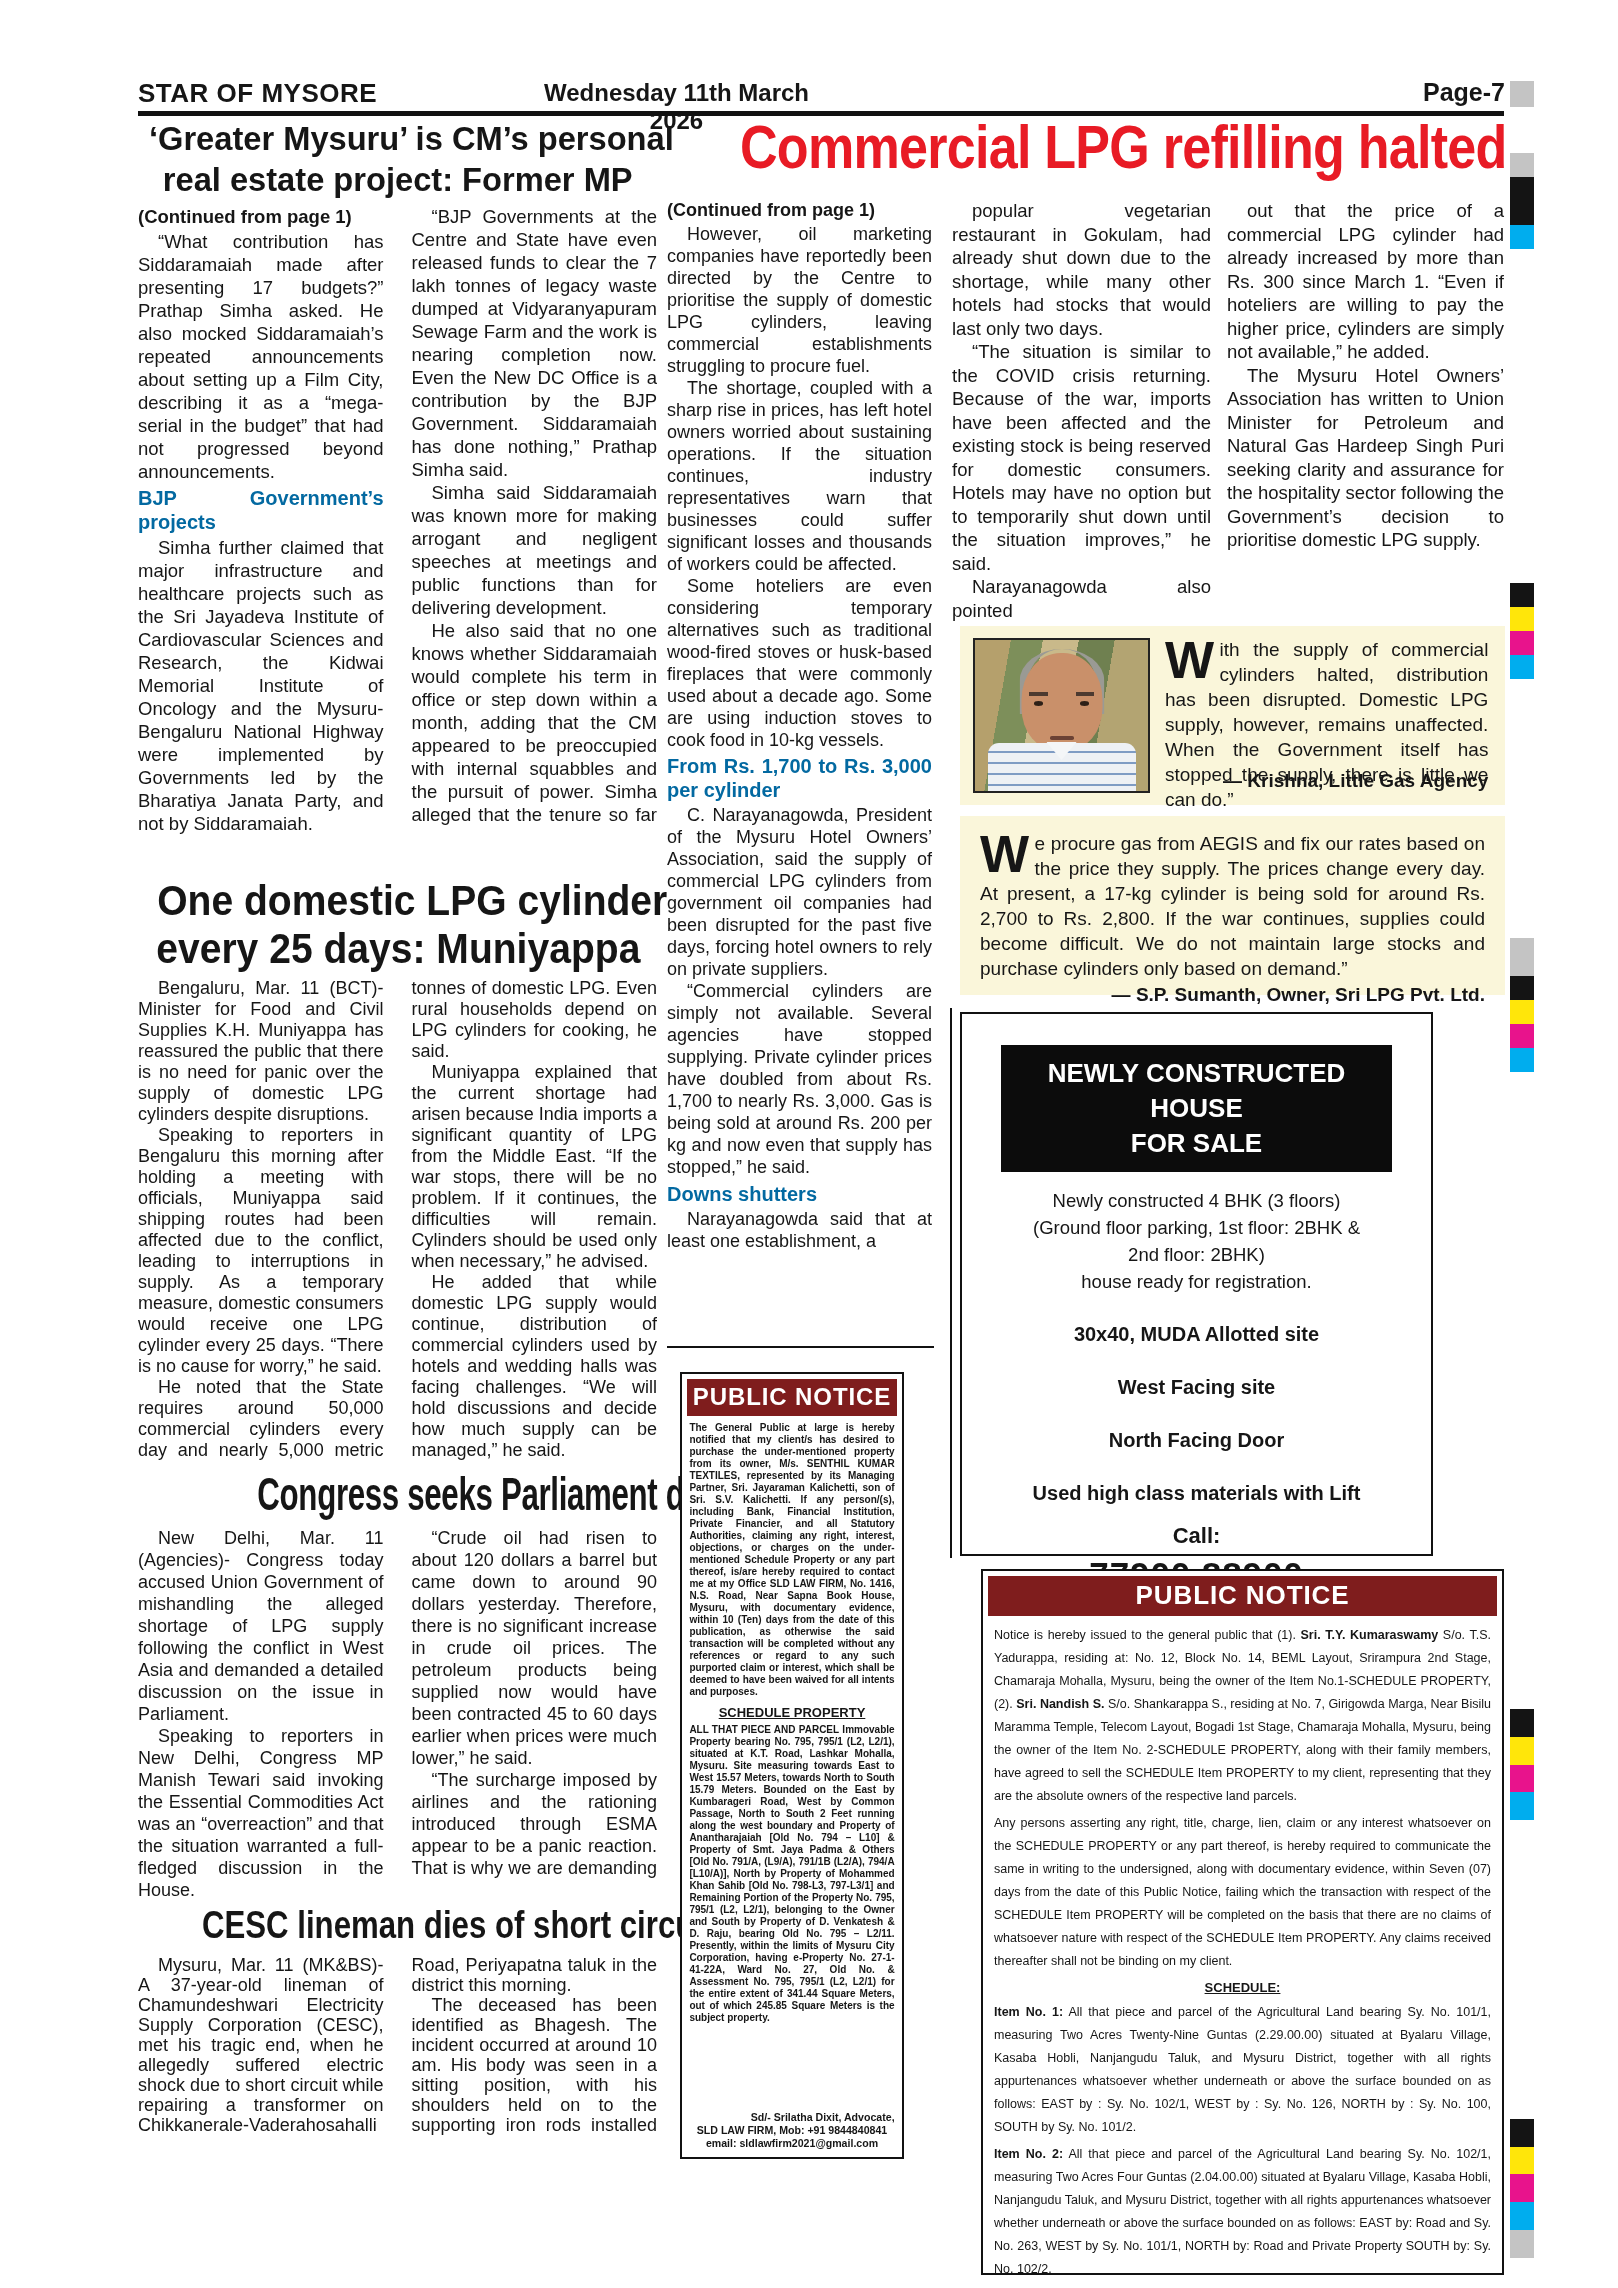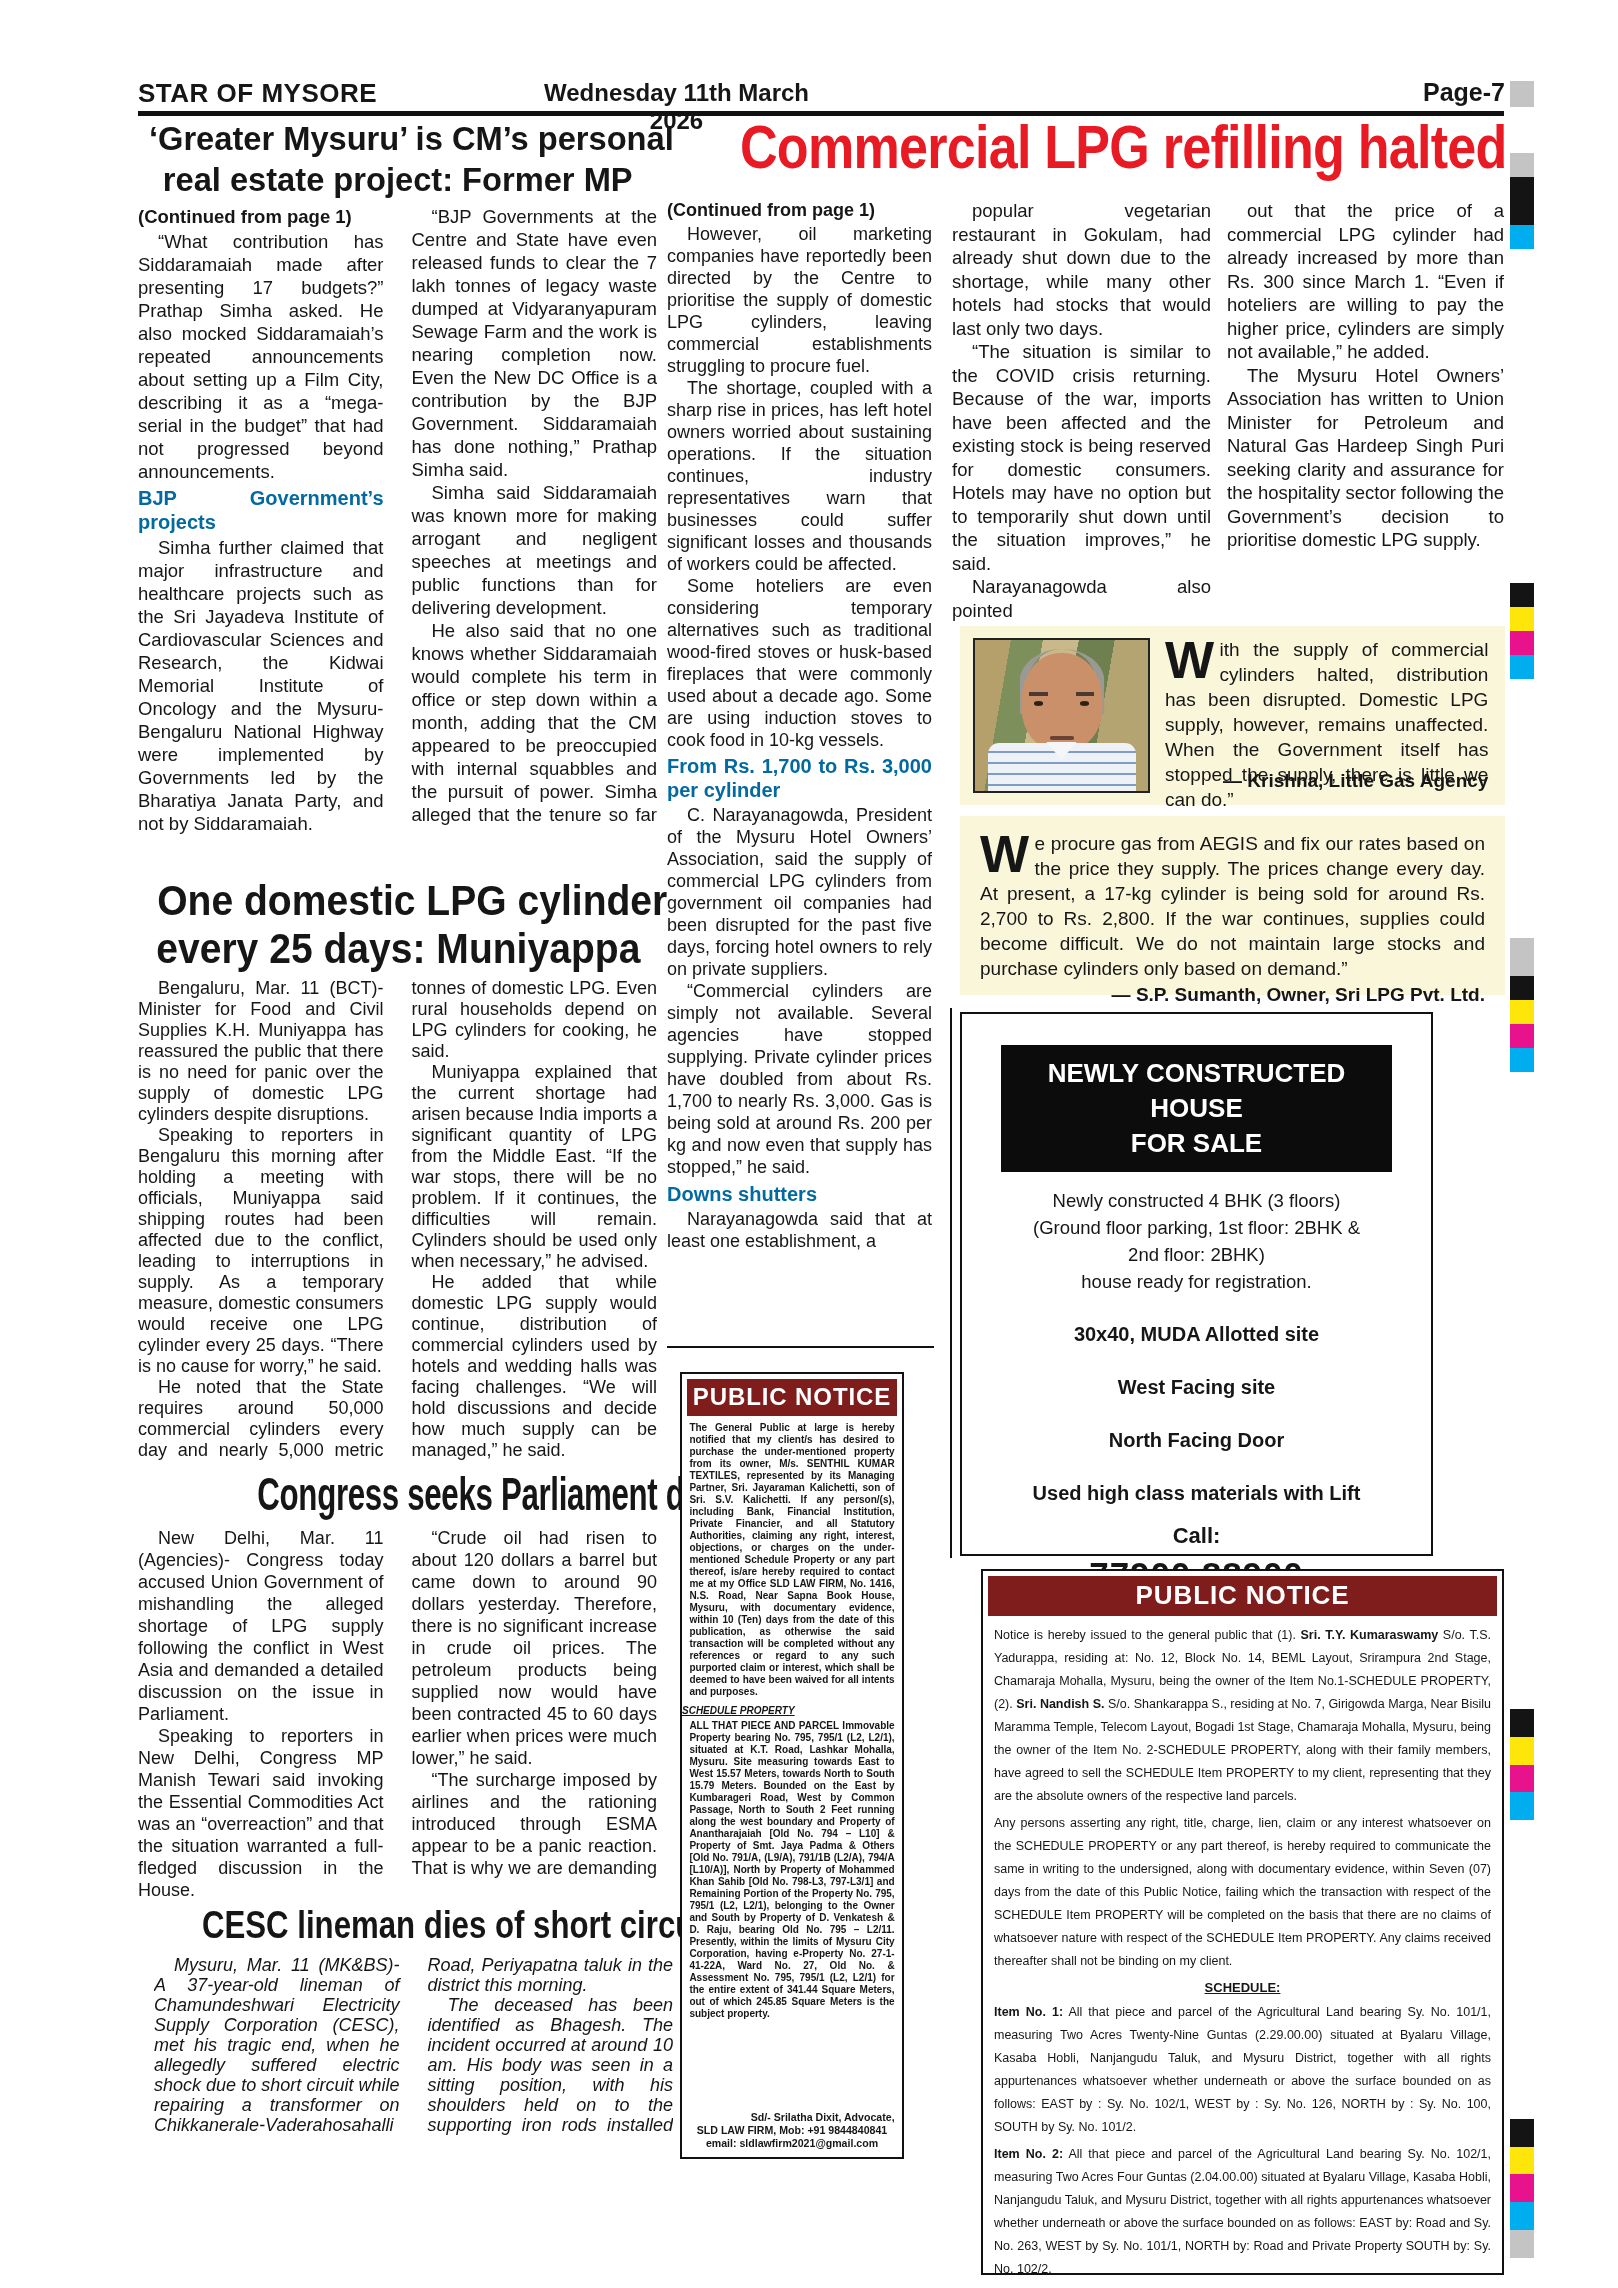--- a/index.html
+++ b/index.html
@@ -28,21 +28,21 @@
   .con-hl { left:138px; top:1469px; width:519px; font-size:46px; line-height:50px; }
   .con-hl span { transform:scaleX(.68); letter-spacing:-0.5px; }
   .cesc-hl { left:138px; top:1903px; width:519px; font-size:39px; line-height:44px; }
   .cesc-hl span { transform:scaleX(.80); }
   
   .body p { text-indent:20px; text-align:justify; }
   .cols2 { column-count:2; column-gap:28px; column-fill:auto; overflow:hidden; }
   .gm-body  { left:138px; top:205px;  width:519px; height:650px; font-size:18.5px;   line-height:23px; }
   .mun-body { left:138px; top:978px; width:519px; height:489px; font-size:18px; line-height:21px; }
   .con-body { left:138px; top:1527px; width:519px; height:378px; font-size:18px; line-height:22px; }
-  .cesc-body{ left:154px; top:1955px; width:519px; height:218px; font-size:18px; line-height:20px;font-style:italic; }
+  .cesc-body{ left:138px; top:1955px; width:519px; height:218px; font-size:18px; line-height:20px; }
   .lpg-a { left:667px;  top:199px; width:265px; font-size:18px; line-height:22px; }
   .lpg-b { left:952px; top:199px; width:259px; font-size:18.5px;   line-height:23.5px; }
   .lpg-c { left:1227px; top:199px; width:277px; font-size:18.5px;   line-height:23.5px; }
   .red-sub { color:#0369a1; font-weight:bold; text-align:center; text-indent:0 !important; font-size:20px; line-height:24px; margin:3.7px 0 1.8px; }
   .contd { font-weight:bold; text-align:center; text-indent:0 !important; margin-bottom:1.8px; }
   
   .qbox { background:#faf6da; }
   .qbox1 { left:960px; top:626px; width:545px; height:179px; }
   .qbox2 { left:960px; top:816px; width:545px; height:179px; padding:14.8px 20px 0; }
   .qtext { font-size:19px; line-height:25px; text-align:justify; }
@@ -70,21 +70,21 @@
   .ad-feat { margin-top:22px; }
   .ad-feat div { font-size:20px; font-weight:bold; line-height:28px; margin-top:25px; }
   .ad-call { margin-top:16.6px; font-size:22px; font-weight:bold; }
   .ad-phone { margin-top:5.5px; font-size:35px; font-weight:bold; letter-spacing:0.9px; }
   
   .notice { border:2.8px solid #111; background:#fff; display:flex; flex-direction:column; overflow:hidden; }
   .nt-band { background:#7f1d1d; color:#fff; text-align:center; font-weight:bold; margin:4.6px; padding:4.6px 0; }
   .notice1 { left:680px; top:1372px; width:224px; height:787px; }
   .notice1 .nt-band { font-size:24px; letter-spacing:0.9px; }
   .notice1 .nt-body { padding:1.8px 7.4px 5.5px; font-size:10px; line-height:12px; text-align:justify; font-weight:600; }
-  .notice1 .nt-head { text-decoration:underline; font-weight:bold; font-size:10px; margin:1.8px 0;font-style:italic; }
+  .notice1 .nt-head { text-align:center; text-decoration:underline; font-weight:bold; font-size:13px; margin:1.8px 0; }
   .notice1 .nt-sign { margin-top:auto; padding:0 7.4px 7.4px; font-size:10.6px; line-height:13px; font-weight:bold; }
   .notice1 .s1 { text-align:right; }
   .notice1 .s2, .notice1 .s3 { text-align:center; }
   .notice2 { left:981px; top:1569px; width:523px; height:706px; }
   .notice2 .nt-band { font-size:26px; letter-spacing:0.9px; }
   .notice2 .nt-body { padding:3.7px 11px 5.5px; font-size:12.5px; line-height:23px; text-align:justify; }
   .notice2 .nt-body p { margin-bottom:3.7px; }
   .notice2 .nt-head { text-align:center; text-decoration:underline; font-weight:bold; font-size:13px; margin:1.8px 0; }
   .notice2 .nt-sign { margin-top:auto; padding:0 11px 7.4px; font-size:12px; line-height:14.8px; }
   .notice2 .s1 { text-align:right; font-weight:bold; }

